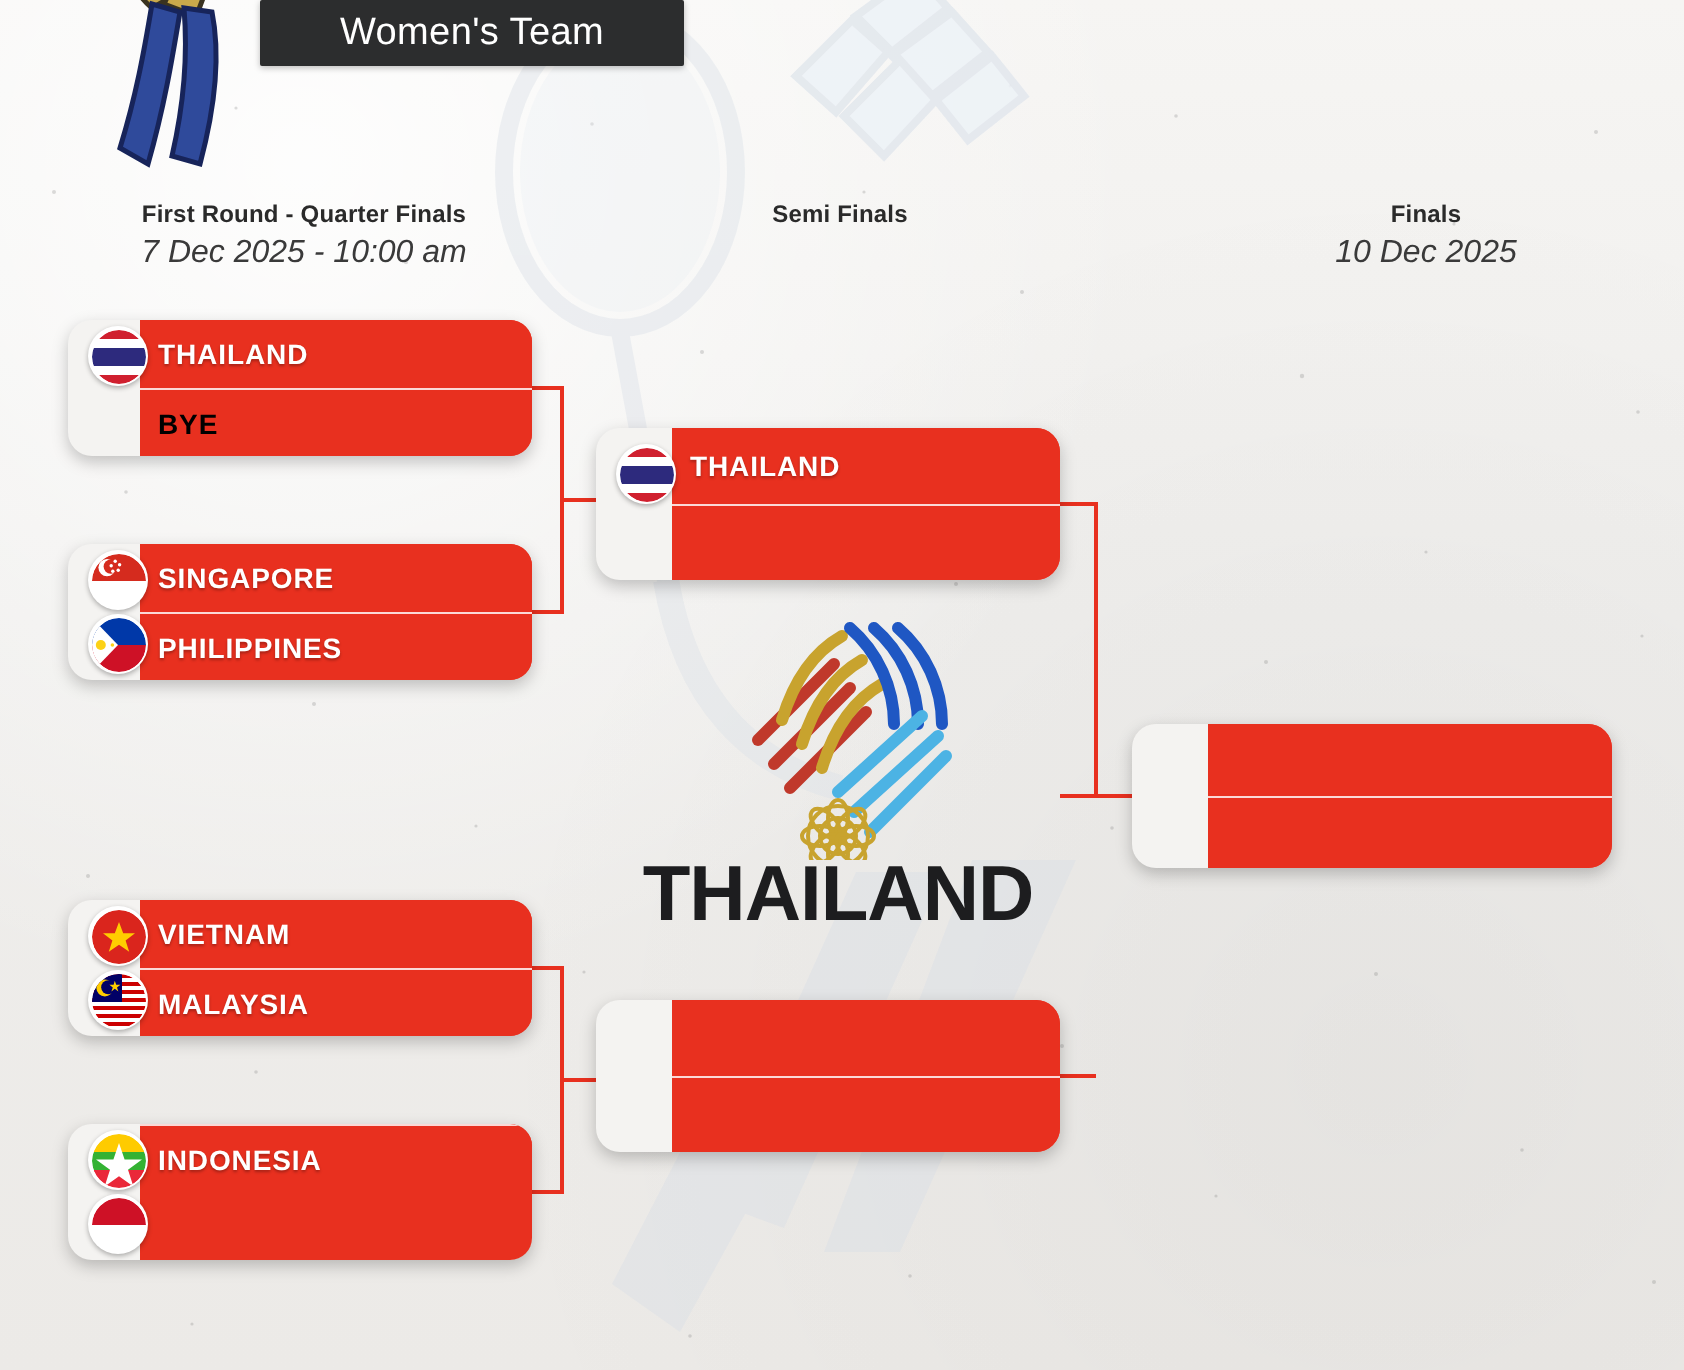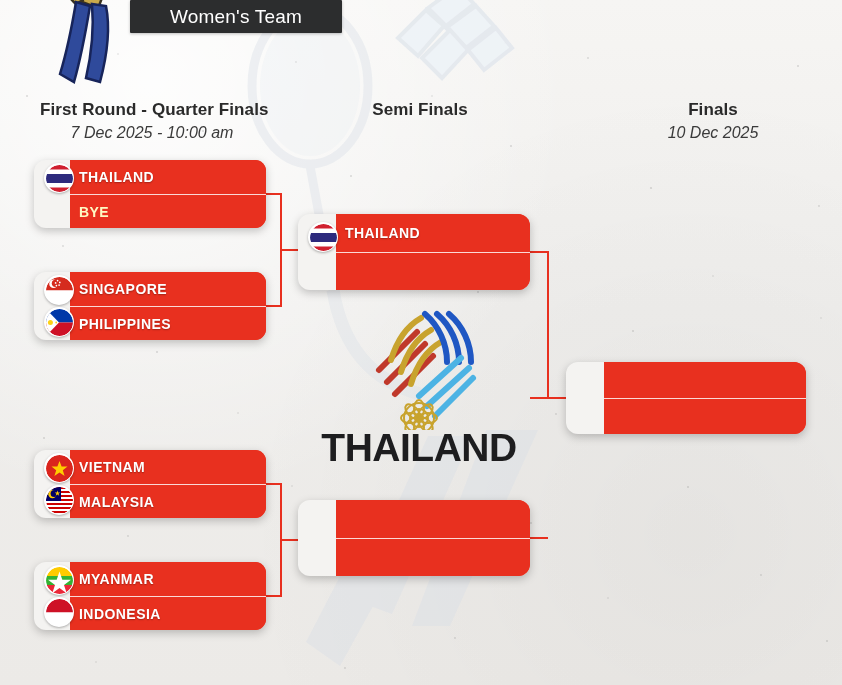--- a/index.html
+++ b/index.html
@@ -47,21 +47,21 @@
   #title-chip span {
     color: #fff;
     font-size: 19px;
     letter-spacing: .2px;
     font-weight: 400;
   }
 
   
   .round-head { position: absolute; text-align: center; }
   .round-head .rh-name {
-    font-size: 17px; font-weight: 700; color: #2a2a2a; letter-spacing: .1px;
+    font-size: 12px; font-weight: 700; color: #2a2a2a; letter-spacing: .1px;
     white-space: nowrap;
   }
   .round-head .rh-date {
     font-size: 16px; color: #3a3a3a; margin-top: 4px; white-space: nowrap; font-style: italic;
   }
   #head-r1 { left: 40px;  top: 100px; width: 224px; }
   #head-r2 { left: 310px; top: 100px; width: 220px; }
   #head-r3 { left: 608px; top: 100px; width: 210px; }
 
   
@@ -100,21 +100,21 @@
   .match .slot.bottom { border-top: 1.5px solid rgba(255,255,255,.82); }
   .match .slot .nm {
     font-size: 14px;
     font-weight: 700;
     color: #ffffff;
     letter-spacing: .45px;
     text-shadow: 0 1px 1.5px rgba(0,0,0,.30);
     white-space: nowrap;
     font-stretch: condensed;
   }
-  .match .slot.bye .nm { color: #fef9c3; text-shadow: none; }
+  .match .slot.bye .nm { color: #000000; text-shadow: none; }
   .match .slot .nm:empty { display: none; }
 
   
   .flagwrap {
     position: absolute;
     left: 10px;
     width: 30px; height: 30px;
     border-radius: 50%;
     background: #fff;
     padding: 1.5px;
@@ -426,23 +426,20 @@
         <clipPath id="c7">
             <circle cx="13.5" cy="13.5" r="13.5"></circle>
           </clipPath>
         <g clip-path="url(#c7)">
           <rect width="27" height="13.5" fill="#ce1126"></rect>
           <rect y="13.5" width="27" height="13.5" fill="#fff"></rect>
         </g>
       </svg>
     </div>
     <div class="bars">
-      <div class="slot top">
-        <span class="nm">MYANMAR</span>
-      </div>
       <div class="slot bottom">
         <span class="nm">INDONESIA</span>
       </div>
     </div>
   </div>
 
   <div id="logo">
     <svg class="logo-mark" viewBox="0 0 196 130">
       <g fill="none" stroke-width="6" stroke-linecap="round">
         <path d="M58 70 L96 32" stroke="#c0392b"></path>

